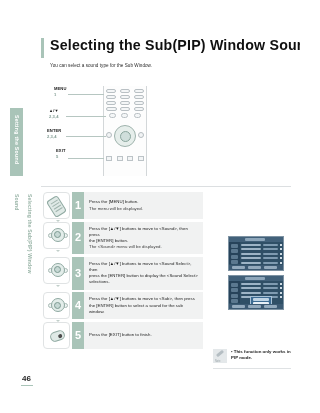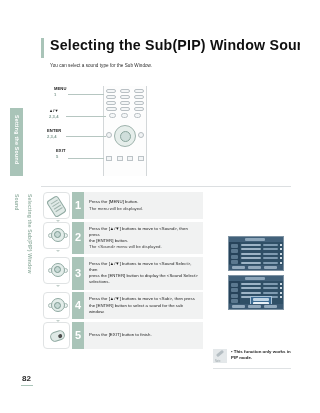--- a/index.html
+++ b/index.html
@@ -472,16 +472,16 @@
     <div class="note-inner">
       <div class="note-icon">
         <div class="pen"></div>
         <small>Note</small>
       </div>
       <div class="note-text">• This function only works in PIP mode.</div>
     </div>
   </div>
   <div class="note-rule"></div>
 
-  <div class="pageno">82</div>
+  <div class="pageno">46</div>
   <div class="pageno-rule"></div>
 
 </div>
 
 </body></html>

